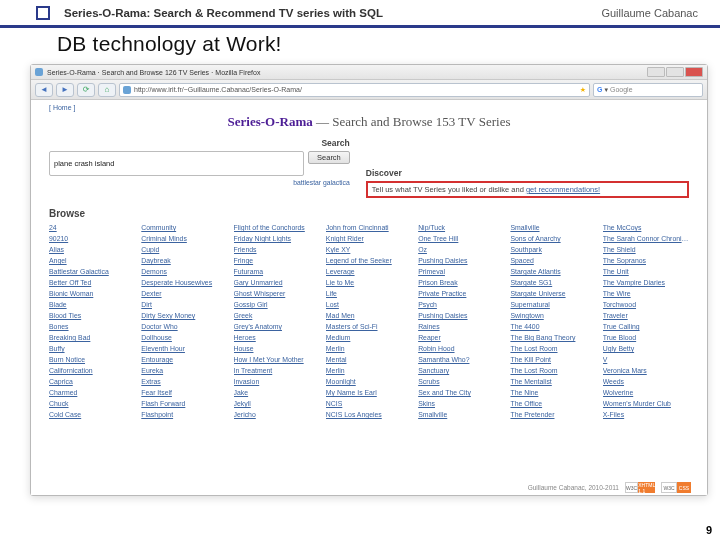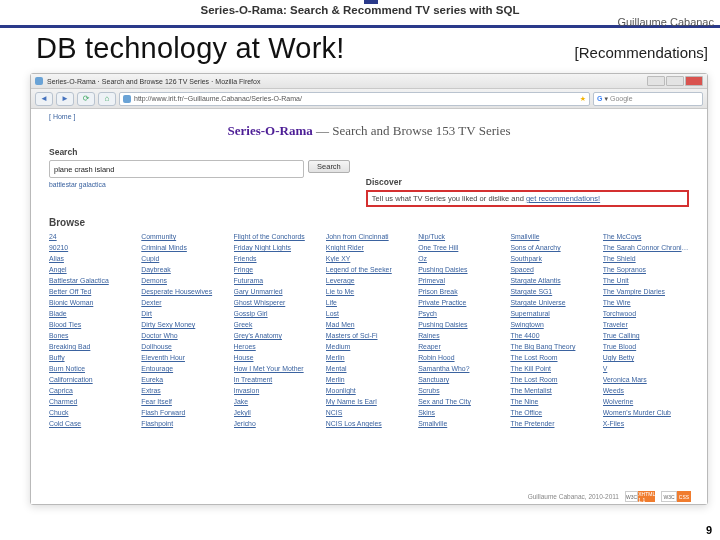--- a/index.html
+++ b/index.html
@@ -1,46 +1,46 @@
 <!DOCTYPE html>
 <html><head>
 <meta charset="utf-8">
 <style>
   * { box-sizing: border-box; margin: 0; padding: 0; }
   body { width: 720px; height: 540px; background: #fff; font-family: "Segoe UI", Arial, sans-serif; position: relative; overflow: hidden; }
-  .topbar { height: 28px; background: #fff; display: flex; align-items: center; border-bottom: 3px solid #2a3a8a; flex-direction: column; }
+  .topbar { height: 28px; background: #fff; display: flex; align-items: center; border-bottom: 3px solid #2a3a8a; }
   .square { width: 14px; height: 14px; border: 2px solid #2a3a8a; margin: 0 14px 0 36px; }
   .title-sub { font-size: 11.5px; font-weight: 700; color: #333; }
-  .author { margin-left: auto; margin-right: 6px; font-size: 11px; color: #555; }
+  .author { margin-left: auto; margin-right: 22px; font-size: 11px; color: #555; }
   .headline-row { display: flex; align-items: baseline; padding: 4px 12px 8px 36px; }
-  .headline { font-size: 29px; color: #111; letter-spacing: .2px; }
+  .headline { font-size: 21px; color: #111; letter-spacing: .2px; margin-left: 21px; }
   .section-tag { margin-left: auto; font-size: 15px; color: #222; }
   .browser { margin: 0 12px 4px 30px; border: 1px solid #b9b9b9; border-radius: 3px; box-shadow: 0 2px 8px rgba(0,0,0,.15); background: #fff; height: 432px; font-family: Tahoma, Arial, sans-serif; font-size: 8px; color: #333; display: flex; flex-direction: column; }
   .tabbar { height: 15px; background: linear-gradient(#f4f4f4,#e4e4e4); border-bottom: 1px solid #c9c9c9; display: flex; align-items: center; padding: 0 4px; gap: 4px; }
   .favicon { width: 8px; height: 8px; background: #6aa3d6; border-radius: 2px; }
   .tab-title { font-size: 7px; color: #333; }
   .winbtns { margin-left: auto; display: flex; gap: 1px; }
   .winbtn { width: 18px; height: 10px; background: #e3e3e3; border: 1px solid #bbb; border-radius: 1px; }
   .winbtn.close { background: #d9534f; }
   .navbar { height: 20px; background: linear-gradient(#f2f2f2,#e3e3e3); border-bottom: 1px solid #c9c9c9; display: flex; align-items: center; padding: 0 4px; gap: 3px; }
   .navbtn { width: 18px; height: 14px; background: #eef2f6; border: 1px solid #b9c3cf; border-radius: 3px; display: flex; align-items: center; justify-content: center; font-size: 8px; color: #4a6; }
   .navbtn.blue { color: #4572be; }
   .url { flex: 1; height: 14px; background: #fff; border: 1px solid #b9c3cf; border-radius: 2px; display: flex; align-items: center; padding: 0 3px; gap: 3px; color: #555; font-size: 7px; }
   .searchbox { width: 110px; height: 14px; background: #fff; border: 1px solid #b9c3cf; border-radius: 2px; display: flex; align-items: center; padding: 0 3px; gap: 2px; color: #888; font-size: 7px; }
   .page { flex: 1; background: #fff; overflow: hidden; padding: 4px 18px 2px; position: relative; }
   .tabs2 { font-size: 7px; color: #3b63a0; margin-bottom: 3px; }
   .page-heading { text-align: center; font-size: 13px; margin: 2px 0 8px; font-family: Georgia, serif; }
   .brand { color: #4c1d95; font-weight: 700; }
   .brand-rest { color: #555; }
   .two-col { display: flex; gap: 16px; }
-  .search-col { flex: 0 0 47%; }
+  .search-col { flex: 0 0 47%; text-align: right; }
   .discover-col { flex: 1; margin-top: 30px; }
   .sec-title { font-size: 8.5px; font-weight: 700; color: #444; margin-bottom: 3px; }
   .search-row { display: flex; gap: 4px; }
-  .input { flex: 1; height: 18px; border: 1px solid #bcbcbc; border-radius: 2px; padding: 0 4px; font-size: 7.5px; color: #222; display: flex; align-items: center; }
+  .input { flex: 1; height: 25px; border: 1px solid #bcbcbc; border-radius: 2px; padding: 0 4px; font-size: 7.5px; color: #222; display: flex; align-items: center; }
   .btn { height: 13px; padding: 0 8px; border: 1px solid #b0b0b0; border-radius: 2px; background: linear-gradient(#f5f5f5,#e2e2e2); font-size: 7.5px; display: flex; align-items: center; color: #333; }
   .sugg { font-size: 6.8px; color: #3b63a0; margin-top: 3px; }
   .discover-box { border: 2px solid #d43030; padding: 2px 4px; font-size: 7.5px; color: #444; }
   .discover-box a { color: #3b63a0; text-decoration: underline; }
   .browse-title { font-size: 10px; font-weight: 700; color: #444; margin: 10px 0 4px; }
   .series-grid { display: grid; grid-template-columns: repeat(7, 1fr); gap: 1px 6px; font-size: 6.9px; }
   .series-grid a { color: #3b63a0; text-decoration: underline; white-space: nowrap; overflow: hidden; text-overflow: ellipsis; line-height: 1.45; cursor: pointer; }
   .footer-row { position: absolute; bottom: 2px; right: 16px; display: flex; align-items: center; gap: 6px; font-size: 6.5px; color: #888; }
   .badge { width: 30px; height: 11px; border-radius: 2px; display: flex; }
   .badge .l { flex: 1; background: #fff; border: 1px solid #ccc; display:flex; align-items:center; justify-content:center; font-size:5px; color:#666;}
@@ -51,21 +51,20 @@
 <body>
 
 <div class="topbar">
   <div class="square"></div>
   <div class="title-sub">Series-O-Rama: Search &amp; Recommend TV series with SQL</div>
   <div class="author">Guillaume Cabanac</div>
 </div>
 
 <div class="headline-row">
   <div class="headline">DB technology at Work!</div>
-  <div class="section-tag">[Recommendations]</div>
 </div>
 
 <div class="browser">
   <div class="tabbar">
     <div class="favicon"></div>
     <div class="tab-title">Series-O-Rama · Search and Browse 126 TV Series · Mozilla Firefox</div>
     <div class="winbtns">
       <div class="winbtn"></div>
       <div class="winbtn"></div>
       <div class="winbtn close"></div>

